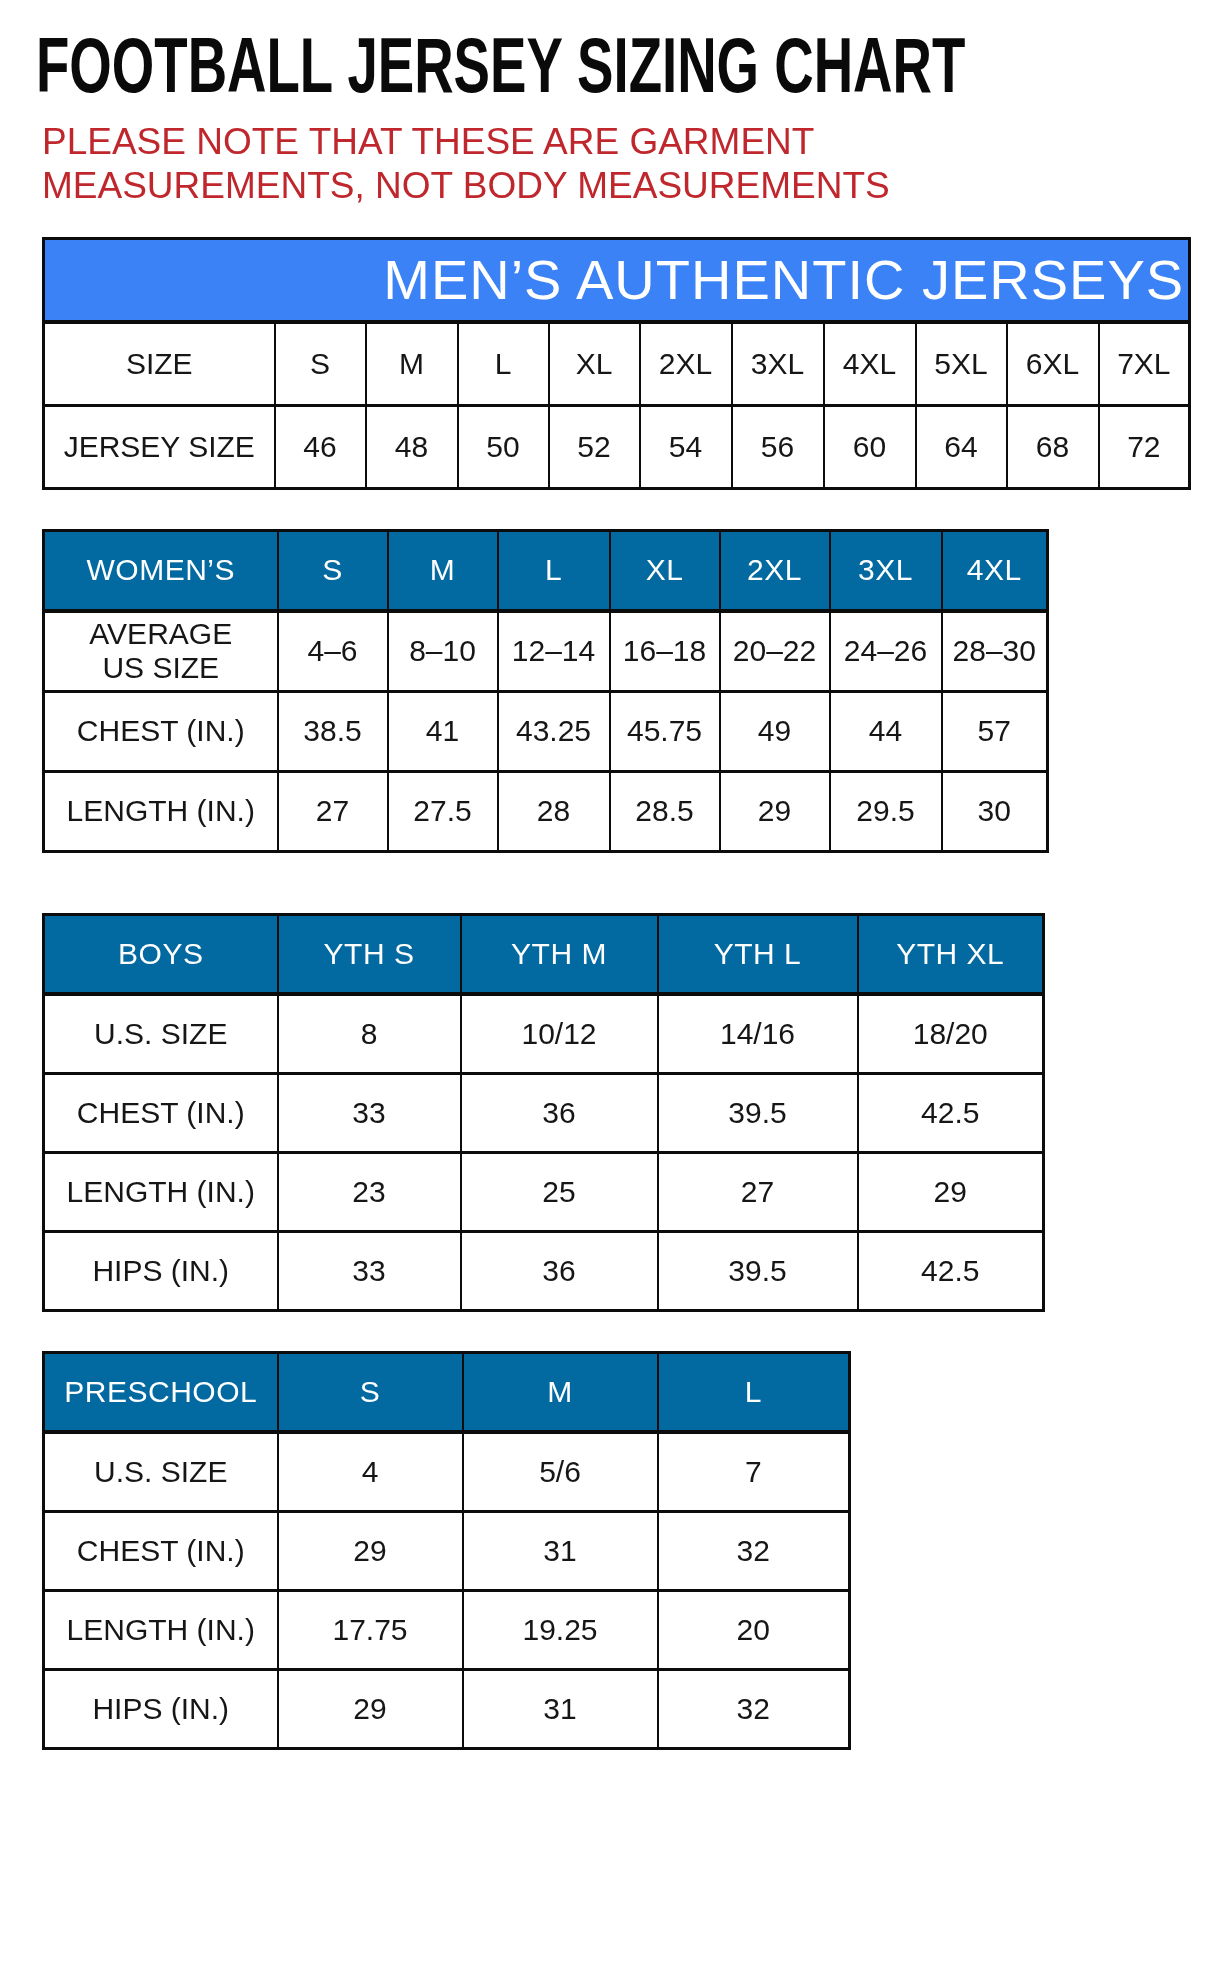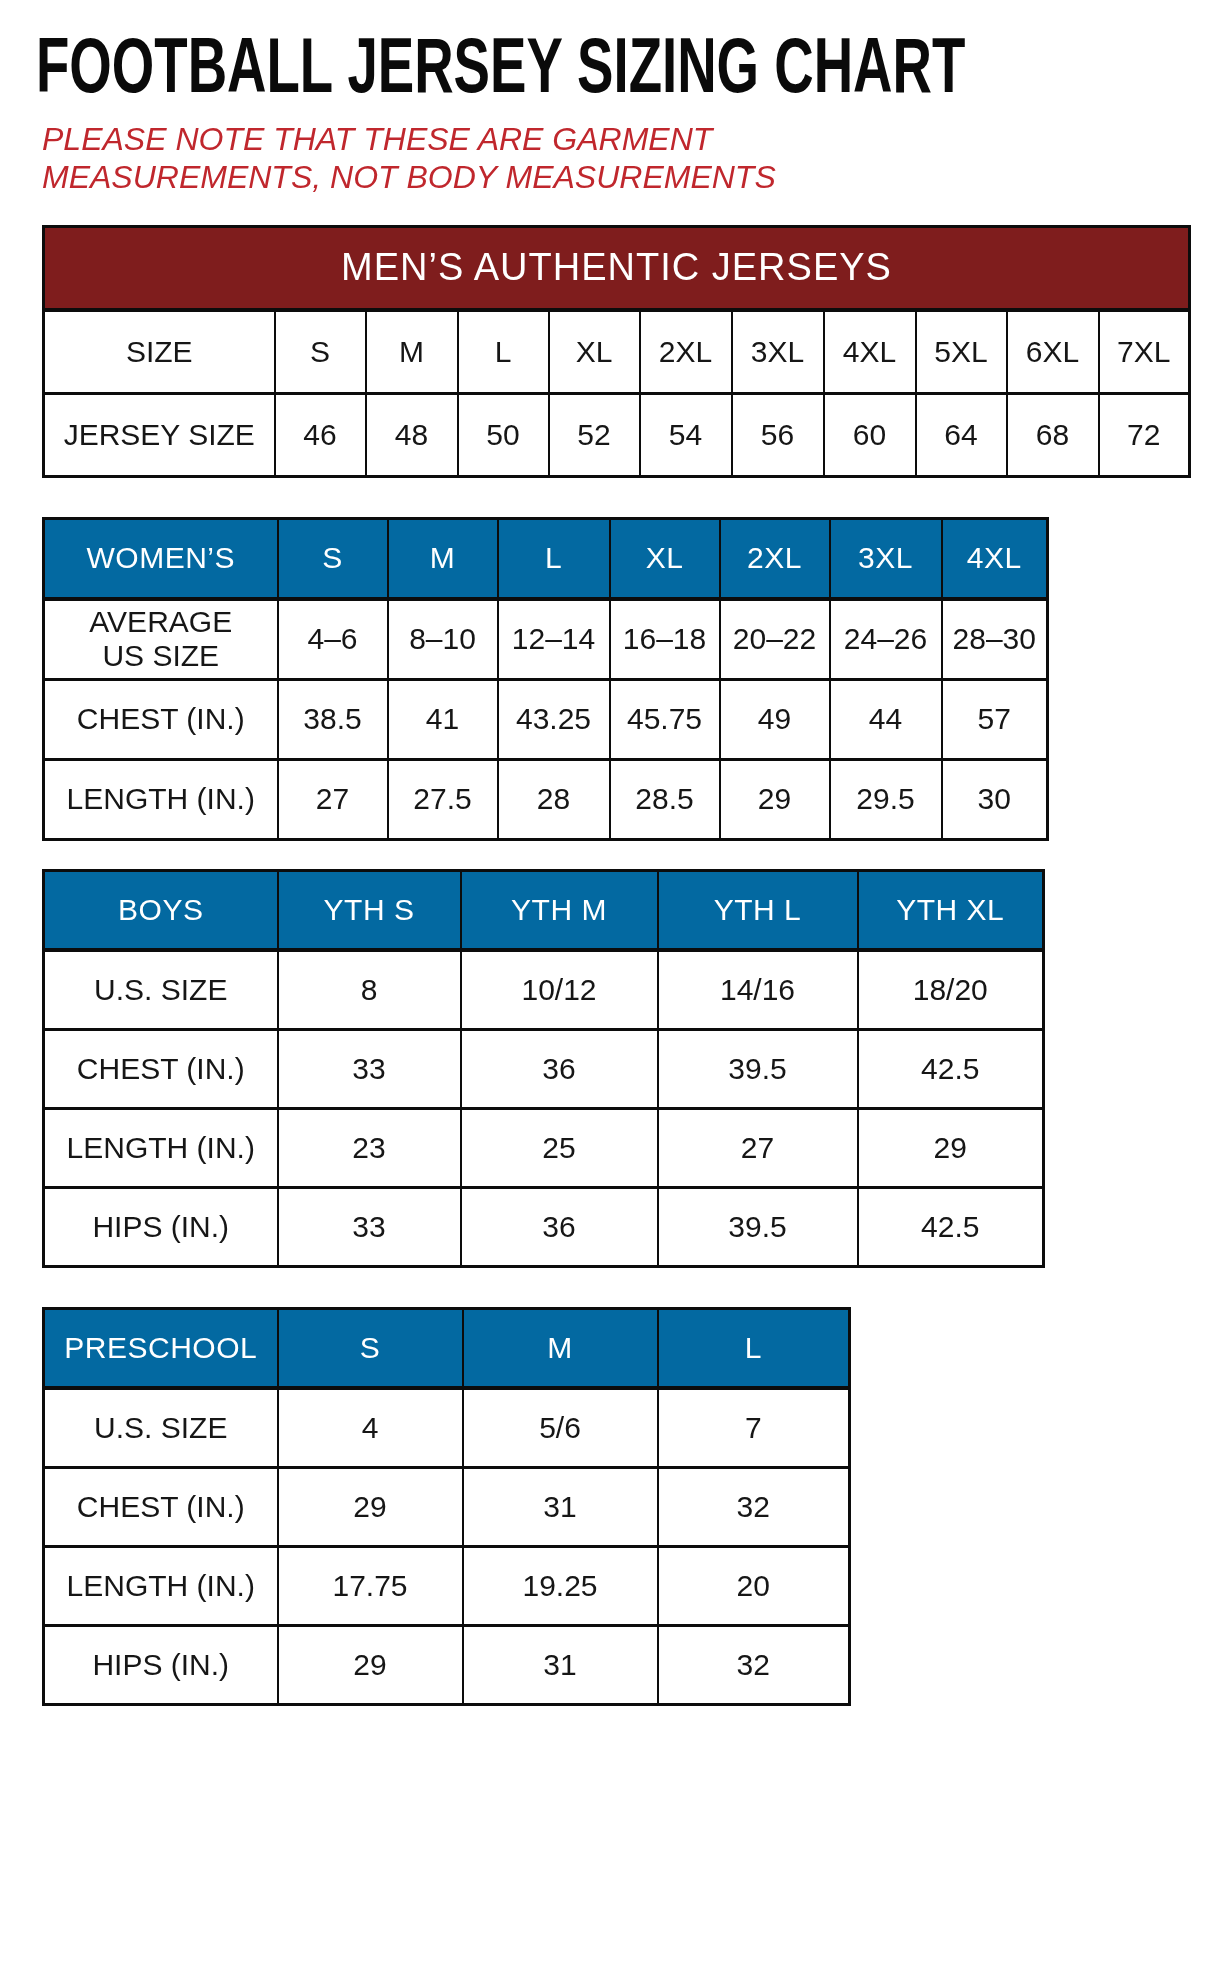--- a/index.html
+++ b/index.html
@@ -18,26 +18,25 @@
     line-height: 0.82;
     white-space: nowrap;
     letter-spacing: 0px;
     transform: scaleX(0.70);
     transform-origin: 0 50%;
     color: #0a0a0a;
     margin: 14px 0 0 0;
   }
   .note {
     color: #c0272d;
-    font-size: 32px;
+    font-size: 37px;
     line-height: 1.2;
     max-width: 930px;
     margin: 22px 0 0 6px;
     font-weight: normal;
-    font-style: italic;
   }
   .tbl {
     border-collapse: collapse;
     table-layout: fixed;
     margin-left: 6px;
     border: 3px solid #0c0c0c;
   }
   .tbl td {
     border: 2px solid #0c0c0c;
     border-top-width: 3px;
@@ -49,32 +48,33 @@
     overflow: hidden;
   }
   .tbl td.label { white-space: pre-line; }
   .tbl tr.hdr td {
     background: #0369a1;
     color: #ffffff;
     letter-spacing: 0.5px;
     border-bottom-width: 4px;
   }
   .tbl tr.bannerRow td {
-    background: #7f1d1d;
+    background: #3b82f6;
     color: #ffffff;
-    font-size: 38px;
+    font-size: 56px;
     letter-spacing: 1px;
     border-bottom-width: 4px;
     height: 80px;
+    text-align: right;
   }
   .tbl-mens { width: 1146px; margin-top: 28px; }
   .tbl-mens td { height: 80px; }
   .tbl-womens { width: 1000px; margin-top: 39px; }
   .tbl-womens td { height: 77px; }
-  .tbl-boys { width: 1000px; margin-top: 28px; }
+  .tbl-boys { width: 1000px; margin-top: 60px; }
   .tbl-boys td { height: 76px; }
   .tbl-preschool { width: 808px; margin-top: 39px; }
   .tbl-preschool td { height: 76px; }
 </style>
 </head>
 <body>
 
 <div class="page">
 
   <h1 class="title">FOOTBALL JERSEY SIZING CHART</h1>

